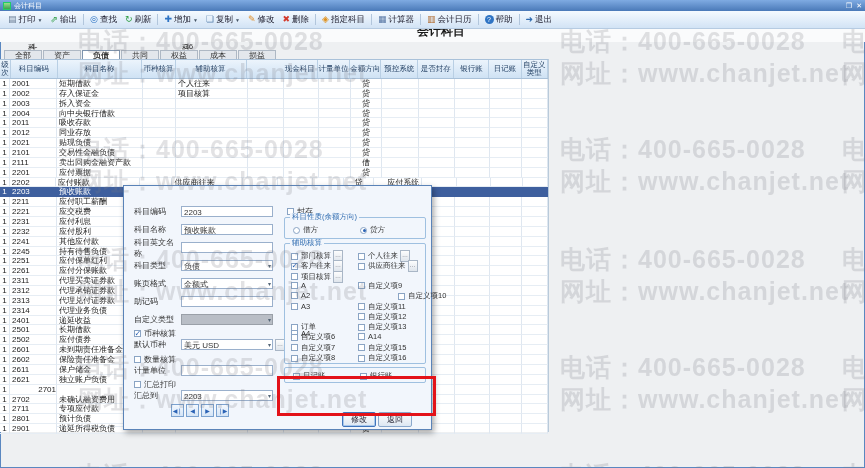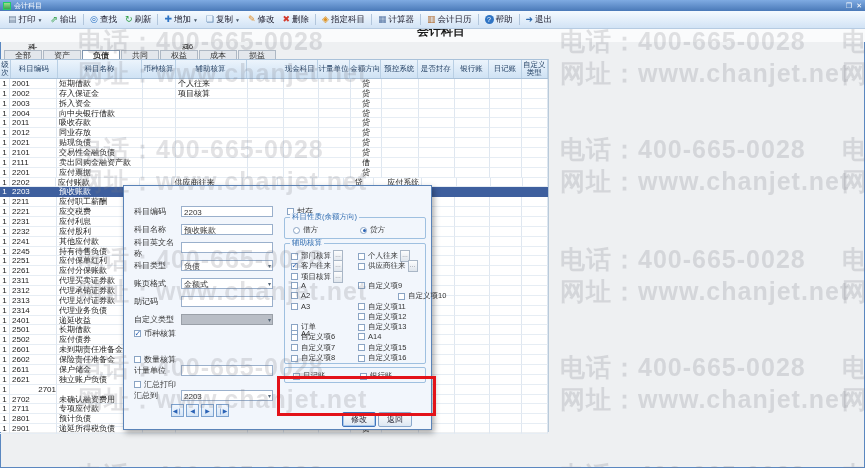--- a/index.html
+++ b/index.html
@@ -804,20 +804,25 @@
       </div>
     <div class="frow" style="top:127px">
         <span class="flabel">自定义类型</span>
       <span class="input ddown gray"></span>
       </div>
 
     <div class="frow" style="top:141px">
         <span class="cb on"></span>
       <span>币种核算</span>
       </div>
+    <div class="frow" style="top:152px">
+        <span class="flabel">默认币种</span>
+      <span class="input ddown">美元 USD</span>
+      <span class="morebtn">…</span>
+      </div>
 
     <div class="frow" style="top:167px">
         <span class="cb"></span>
       <span>数量核算</span>
       </div>
     <div class="frow" style="top:178px">
         <span class="flabel">计量单位</span>
       <span class="input"></span>
       </div>
 

